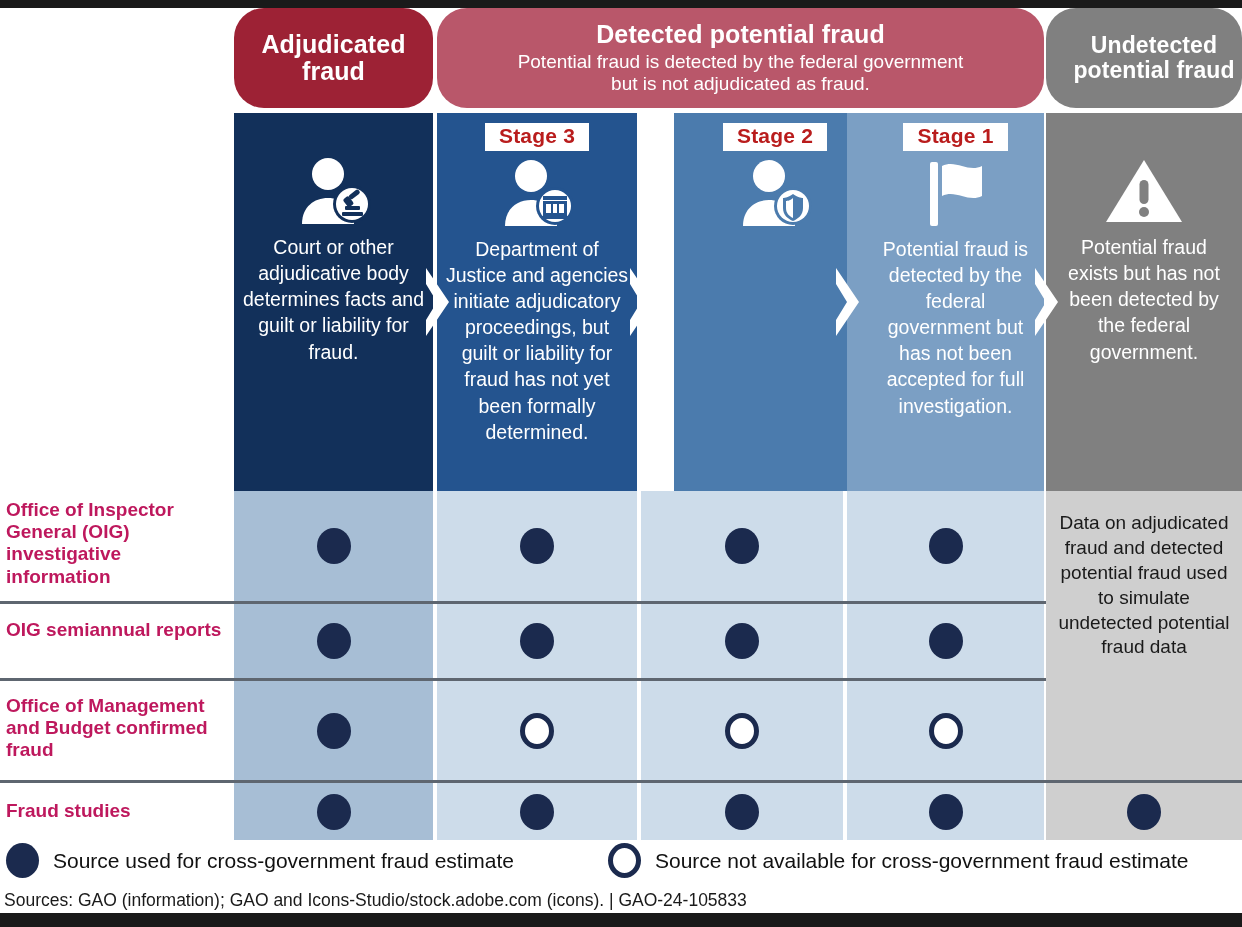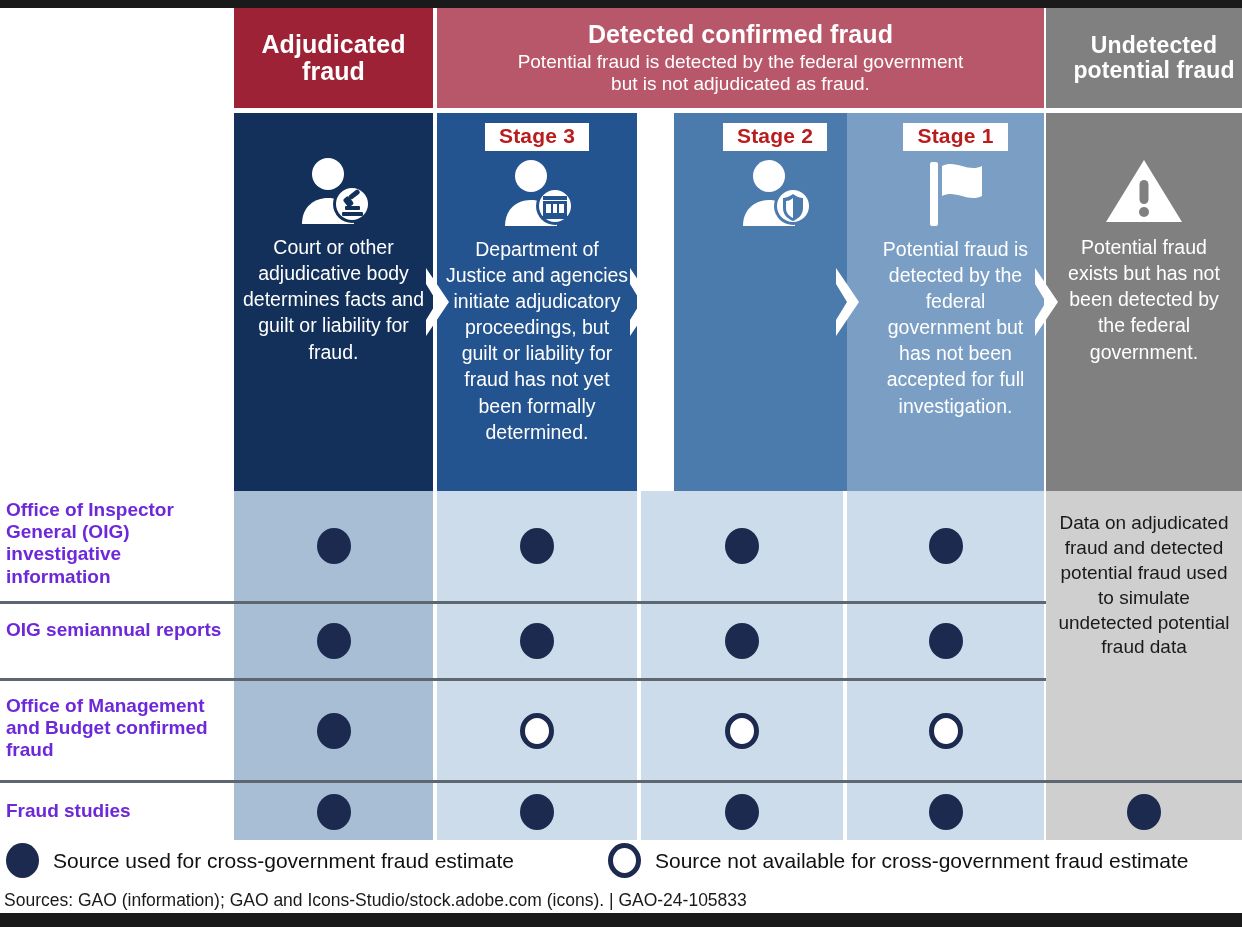--- a/index.html
+++ b/index.html
@@ -17,20 +17,21 @@
 
   
   .cat-band{position:absolute;left:0;top:8px;width:1242px;height:102px;}
   .cat{
     position:absolute;top:0;height:100px;
     color:#ffffff;
     display:flex;flex-direction:column;align-items:center;justify-content:center;
     text-align:center;
     box-sizing:border-box;
     padding:0 6px;
+    border-radius:30px;
   }
   .cat-adj{left:234px;width:199px;background:#9d2235;}
   .cat-det{left:437px;width:607px;background:#b9576a;}
   .cat-und{left:1046px;width:196px;background:#808080;}
   .cat-title{font-size:25px;font-weight:bold;line-height:1.08;letter-spacing:.1px;}
   .cat-und .cat-title{font-size:23px;margin-left:20px;}
   .cat-sub{font-size:19px;font-weight:normal;line-height:1.16;margin-top:3px;}
 
   
   .stage-band{position:absolute;left:0;top:113px;width:1242px;height:378px;}
@@ -76,21 +77,21 @@
 
   .cellcol{position:absolute;top:0;height:349px;}
   .cc-0{left:234px;width:199px;background:#a7bed5;}
   .cc-1{left:437px;width:200px;background:#cddcea;}
   .cc-2{left:641px;width:202px;background:#cddcea;}
   .cc-3{left:847px;width:197px;background:#cddcea;}
   .cc-4{left:1046px;width:196px;background:#cfcfcf;}
 
   .rowlabel{
     position:absolute;left:6px;width:222px;
-    font-size:19px;font-weight:bold;color:#6d28d9;
+    font-size:19px;font-weight:bold;color:#be185d;
     line-height:1.17;
     box-sizing:border-box;
   }
 
   .dot-cell{position:absolute;display:flex;align-items:center;justify-content:center;}
   .dot{width:34px;height:36px;border-radius:50%;box-sizing:border-box;}
   .dot-filled{background:#1b2a4e;}
   .dot-hollow{background:#ffffff;border:5px solid #1b2a4e;}
 
   .und-note{
@@ -120,21 +121,21 @@
   <div class="bar-top"></div>
   <div class="bar-bottom"></div>
 
   <div class="cat-band">
 
     <div class="cat cat-adj">
       <div class="cat-title">Adjudicated<br>fraud</div>
     </div>
 
     <div class="cat cat-det">
-      <div class="cat-title">Detected confirmed fraud</div>
+      <div class="cat-title">Detected potential fraud</div>
       <div class="cat-sub">Potential fraud is detected by the federal government<br>but is not adjudicated as fraud.</div>
     </div>
 
     <div class="cat cat-und">
       <div class="cat-title">Undetected<br>potential fraud</div>
     </div>
   </div>
 
   <div class="stage-band">
 

